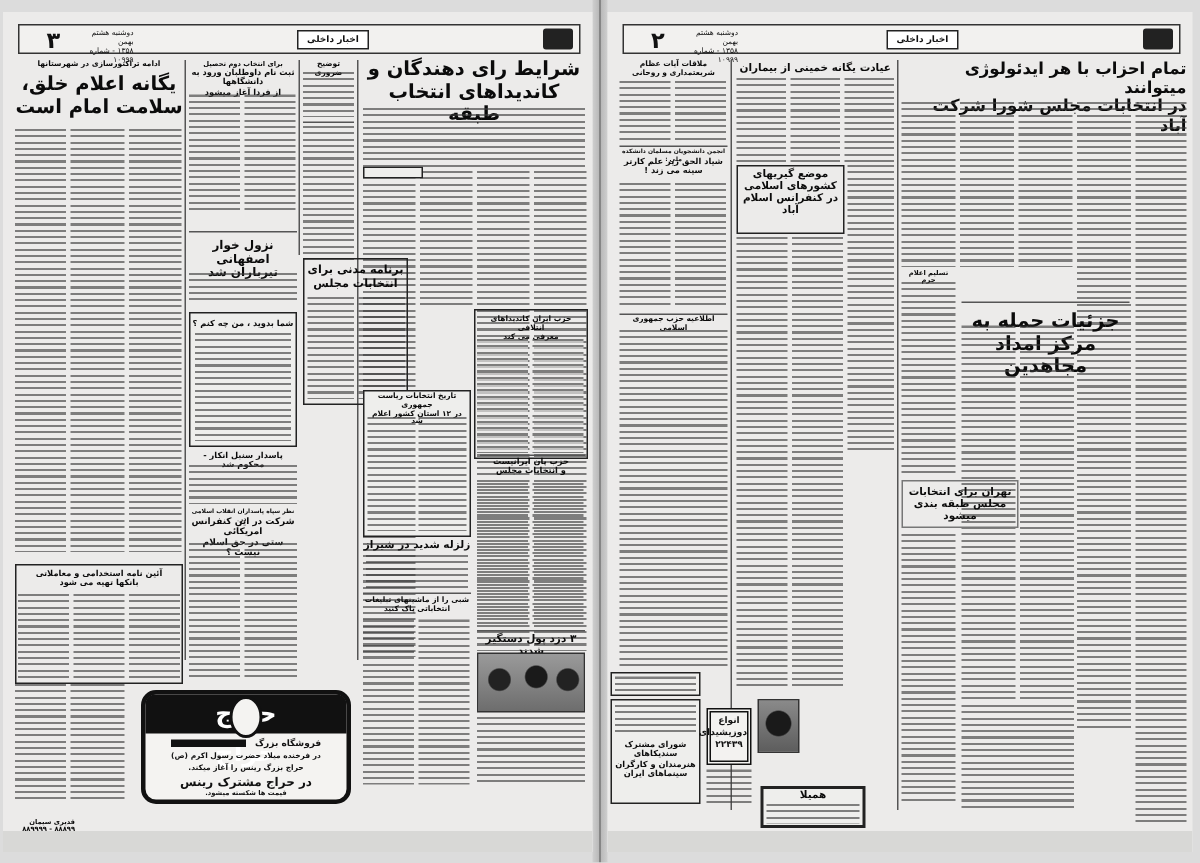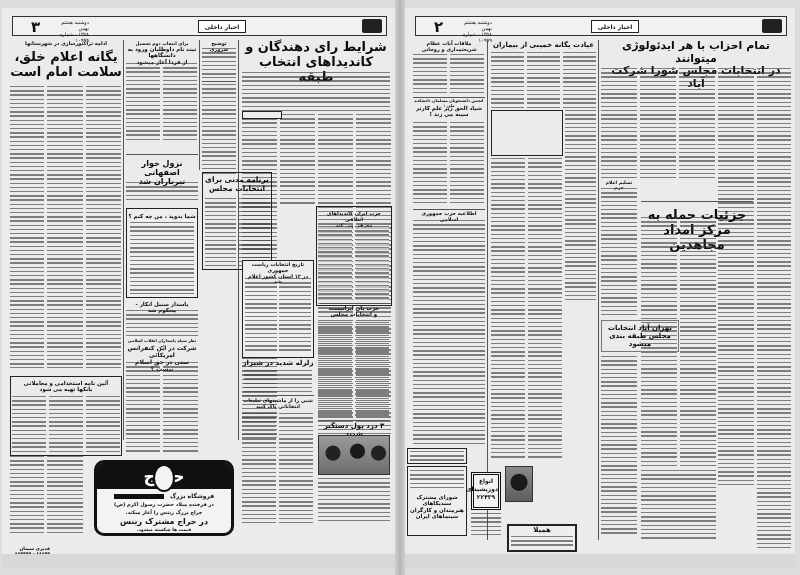--- a/index.html
+++ b/index.html
@@ -190,21 +190,21 @@
   <div class="masthead">
     <span class="pageno">۲</span>
     <div class="date">
       <div>دوشنبه هشتم بهمن</div>
       <div>۱۳۵۸ - شماره ۱۰۹۹۹</div>
     </div>
     <span class="section" style="left:175px;width:48px;">اخبار داخلی</span>
     <span class="logo"></span>
   </div>
 
-  <div class="hl" style="top:32px;left:196px;width:190px;font-size:11px;">
+  <div class="hl" style="top:32px;left:196px;width:190px;font-size:11px;text-align:right;">
     <div>تمام احزاب با هر ایدئولوژی میتوانند</div>
     <div>در انتخابات مجلس شورا شرکت آباد</div>
   </div>
   <div class="col lines" style="top:60px;left:196px;width:36px;height:110px;"></div>
   <div class="col lines" style="top:60px;left:235px;width:36px;height:110px;"></div>
   <div class="col lines" style="top:60px;left:274px;width:36px;height:110px;"></div>
   <div class="col lines" style="top:60px;left:313px;width:36px;height:420px;"></div>
   <div class="col lines" style="top:60px;left:352px;width:34px;height:480px;"></div>
 
   <div class="vrule" style="top:32px;left:193px;height:500px;"></div>
@@ -224,39 +224,44 @@
 
   <div class="hl" style="top:91px;left:8px;width:72px;font-size:4px;">انجمن دانشجویان مسلمان دانشکده ملی :</div>
   <div class="hl" style="top:97px;left:8px;width:72px;font-size:5.5px;">
     <div>شیاد الحق زیر علم کارتر</div>
     <div>سینه می زند !</div>
   </div>
   <div class="col lines" style="top:114px;left:8px;width:34px;height:84px;"></div>
   <div class="col lines" style="top:114px;left:45px;width:34px;height:84px;"></div>
 
   <div class="box" style="top:102px;left:86px;width:72px;height:46px;background:transparent;"></div>
+  <div class="hl" style="top:104px;left:88px;width:68px;font-size:7px;">
+    <div>موضع گیریهای</div>
+    <div>کشورهای اسلامی</div>
+    <div>در کنفرانس اسلام آباد</div>
+  </div>
   <div class="col lines" style="top:150px;left:86px;width:34px;height:300px;"></div>
   <div class="col lines" style="top:150px;left:123px;width:34px;height:300px;"></div>
   <div class="col lines" style="top:102px;left:160px;width:31px;height:190px;"></div>
 
   <div class="hrule" style="top:201px;left:8px;width:72px;"></div>
   <div class="hl" style="top:203px;left:8px;width:72px;font-size:5px;">اطلاعیه حزب جمهوری اسلامی</div>
   <div class="col lines" style="top:212px;left:8px;width:72px;height:226px;"></div>
 
   <div class="hl" style="top:172px;left:196px;width:36px;font-size:4.5px;">تسلیم اعلام جرم</div>
   <div class="col lines" style="top:180px;left:196px;width:36px;height:128px;"></div>
 
   <div class="hrule" style="top:193px;left:236px;width:112px;"></div>
   <div class="hl" style="top:200px;left:236px;width:112px;font-size:13px;">جزئیات حمله به مرکز امداد مجاهدین</div>
   <div class="col lines" style="top:209px;left:236px;width:36px;height:250px;"></div>
   <div class="col lines" style="top:209px;left:275px;width:36px;height:250px;"></div>
 
   <div class="box" style="top:312px;left:196px;width:78px;height:32px;background:transparent;border-color:#777;"></div>
   <div class="hl" style="top:316px;left:196px;width:78px;font-size:7px;">
-    <div>تهران آباد انتخابات</div>
+    <div>تهران برای انتخابات</div>
     <div>مجلس طبقه بندی میشود</div>
   </div>
   <div class="col lines" style="top:348px;left:196px;width:36px;height:180px;"></div>
 
   <div class="box" style="top:458px;left:2px;width:60px;height:70px;"></div>
   <div class="col lines" style="top:462px;left:5px;width:54px;height:20px;"></div>
   <div class="hl" style="top:486px;left:4px;width:56px;font-size:5.5px;">
     <div>شورای مشترک سندیکاهای</div>
     <div>هنرمندان و کارگران</div>
     <div>سینماهای ایران</div>

